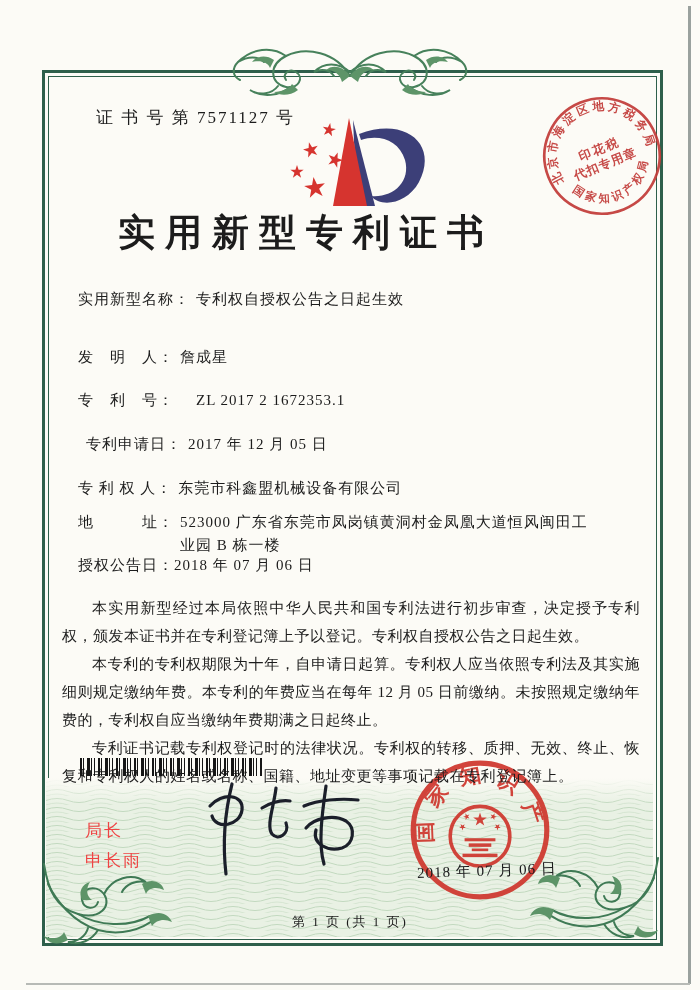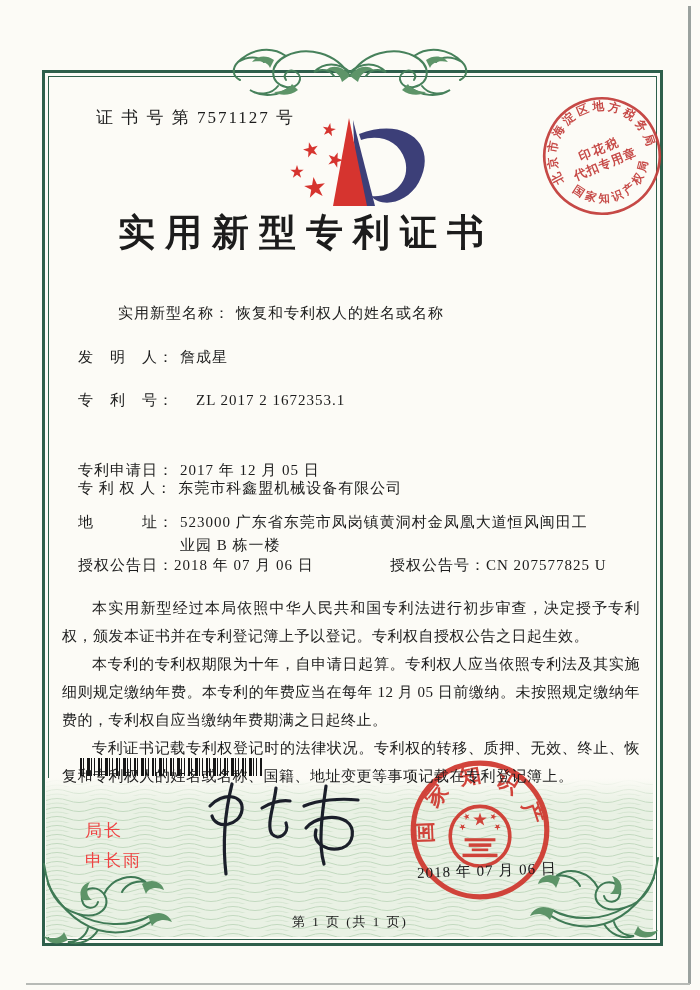--- a/index.html
+++ b/index.html
@@ -25,22 +25,22 @@
     position:absolute;left:0;top:208px;width:612px;text-align:center;
     font-size:37px;font-weight:600;letter-spacing:10px;z-index:3;
   }
 
   .tax-stamp{position:absolute;left:538px;top:92px;width:128px;height:128px;z-index:4;opacity:.92;}
 
   .fields{position:absolute;left:78px;top:0;width:545px;z-index:3;font-size:15px;}
   .field-row{position:absolute;left:0;display:flex;line-height:22px;}
   .field-label{flex:0 0 auto;white-space:nowrap;letter-spacing:1px;}
   .field-value{margin-left:6px;letter-spacing:1px;}
-  .row-0{top:302px;margin-left:40px;} .row-1{top:346px;} .row-2{top:389px;gap:16px;}
-  .row-3{top:459px;} .row-4{top:477px;}
+  .row-0{top:288px;} .row-1{top:346px;} .row-2{top:389px;gap:16px;}
+  .row-3{top:433px;margin-left:8px;} .row-4{top:477px;}
   .row-5{top:511px;} .row-5 .field-value{width:412px;line-height:23px;}
   .grant-row{position:absolute;top:556px;left:78px;width:560px;z-index:3;font-size:15px;letter-spacing:1px;}
   .grant-no{position:absolute;left:312px;top:0;white-space:nowrap;}
 
   .paragraphs{position:absolute;left:62px;top:594px;width:578px;z-index:3;font-size:15px;}
   .paragraphs p{margin:0;text-indent:2em;line-height:28px;text-align:justify;letter-spacing:.5px;}
 
   .barcode{
     position:absolute;left:80px;top:758px;width:183px;height:18px;z-index:3;
     background:repeating-linear-gradient(90deg,
@@ -166,21 +166,21 @@
       <use href="#star-a" transform="translate(32,78) scale(11) rotate(-8)" fill="#d6342f"></use>
       <use href="#star-a" transform="translate(52,50) scale(8) rotate(20)" fill="#d6342f"></use>
     </svg>
   </div>
 
   <div class="cert-title">实用新型专利证书</div>
 
   <div class="fields">
     <div class="field-row row-0">
       <span class="field-label">实用新型名称：</span>
-      <span class="field-value">恢复和专利权人的姓名或名称</span>
+      <span class="field-value">专利权自授权公告之日起生效</span>
     </div>
     <div class="field-row row-1">
       <span class="field-label">发　明　人：</span>
       <span class="field-value">詹成星</span>
     </div>
     <div class="field-row row-2">
       <span class="field-label">专　利　号：</span>
       <span class="field-value">ZL 2017 2 1672353.1</span>
     </div>
     <div class="field-row row-3">
@@ -192,21 +192,20 @@
       <span class="field-value">东莞市科鑫盟机械设备有限公司</span>
     </div>
     <div class="field-row row-5">
       <span class="field-label">地　　　址：</span>
       <span class="field-value">523000 广东省东莞市凤岗镇黄洞村金凤凰大道恒风闽田工业园 B 栋一楼</span>
     </div>
   </div>
 
   <div class="grant-row">
     <span>授权公告日：</span><span>2018 年 07 月 06 日</span>
-    <span class="grant-no"><span>授权公告号：</span><span>CN 207577825 U</span></span>
   </div>
 
   <div class="paragraphs">
     <p>本实用新型经过本局依照中华人民共和国专利法进行初步审查，决定授予专利权，颁发本证书并在专利登记簿上予以登记。专利权自授权公告之日起生效。</p>
     <p>本专利的专利权期限为十年，自申请日起算。专利权人应当依照专利法及其实施细则规定缴纳年费。本专利的年费应当在每年 12 月 05 日前缴纳。未按照规定缴纳年费的，专利权自应当缴纳年费期满之日起终止。</p>
     <p>专利证书记载专利权登记时的法律状况。专利权的转移、质押、无效、终止、恢复和专利权人的姓名或名称、国籍、地址变更等事项记载在专利登记簿上。</p>
   </div>
 
   <div class="barcode"></div>
 

